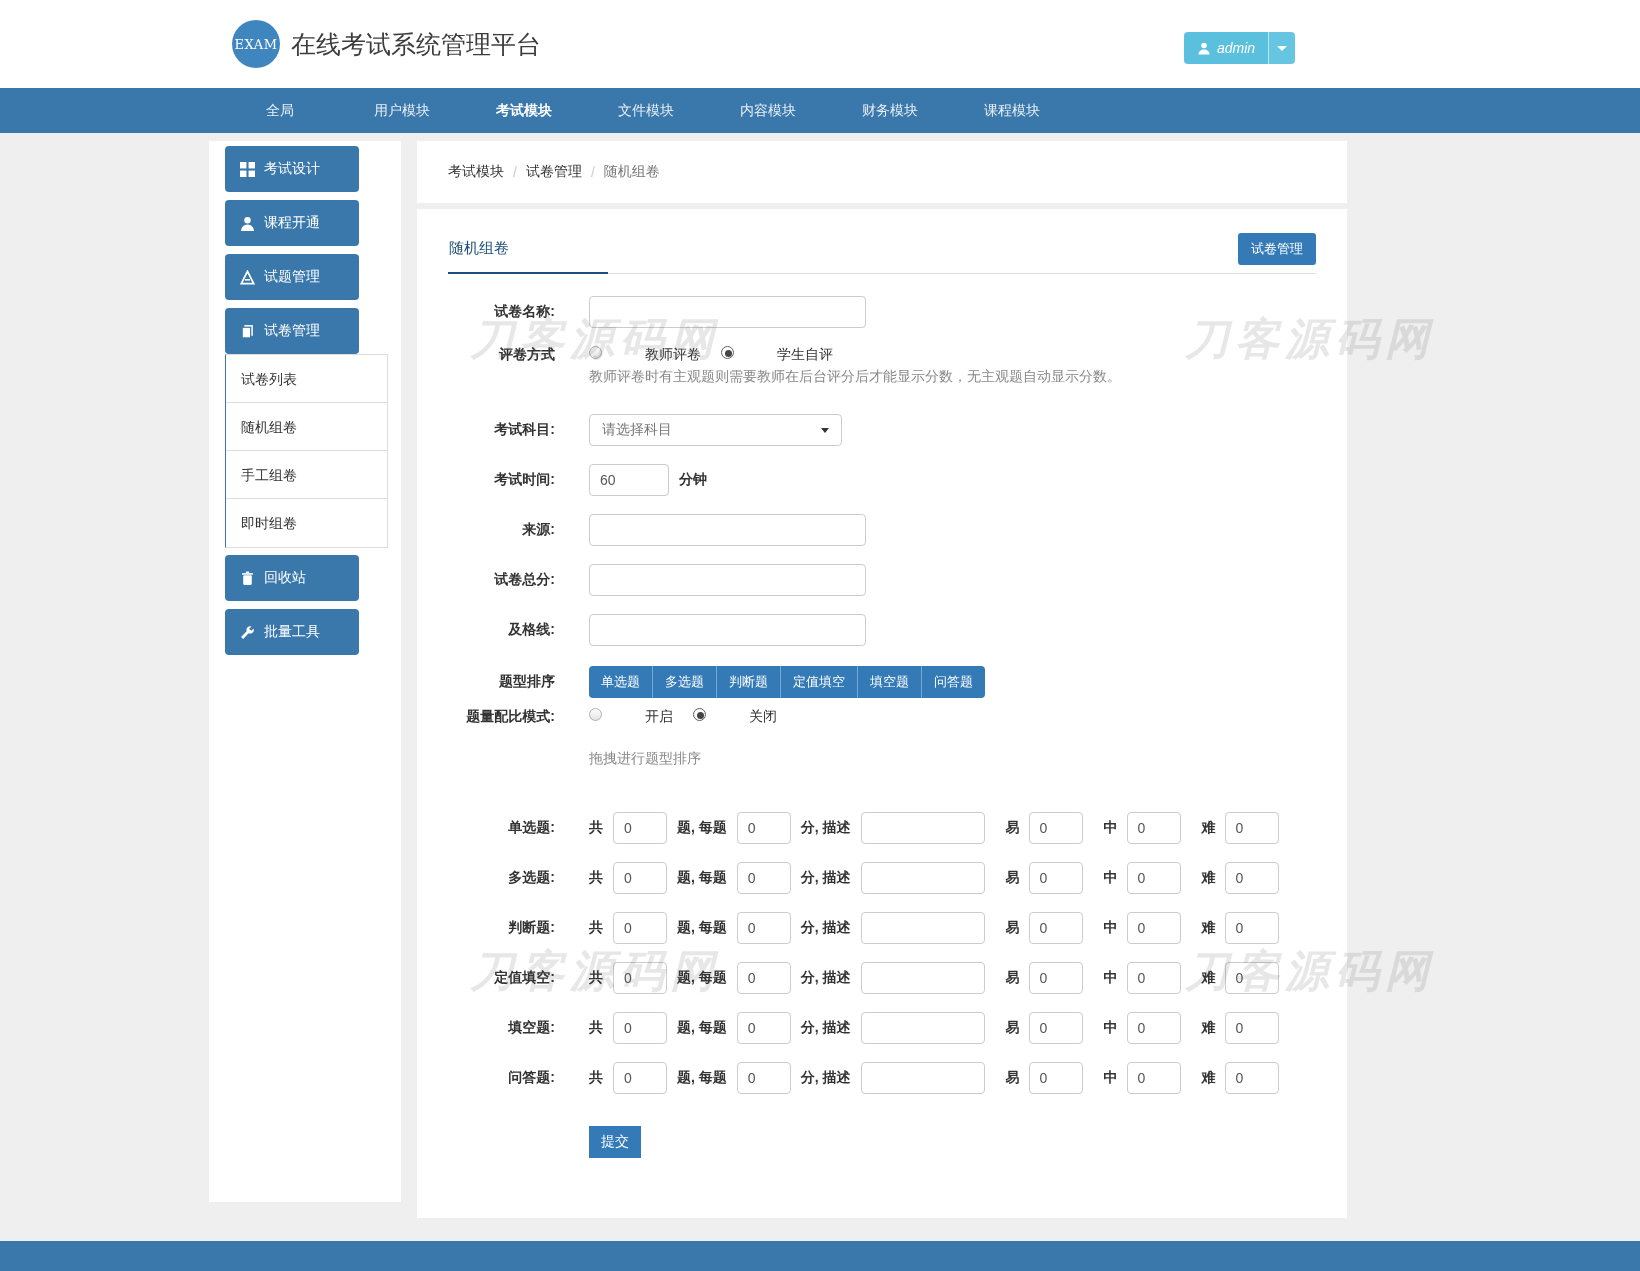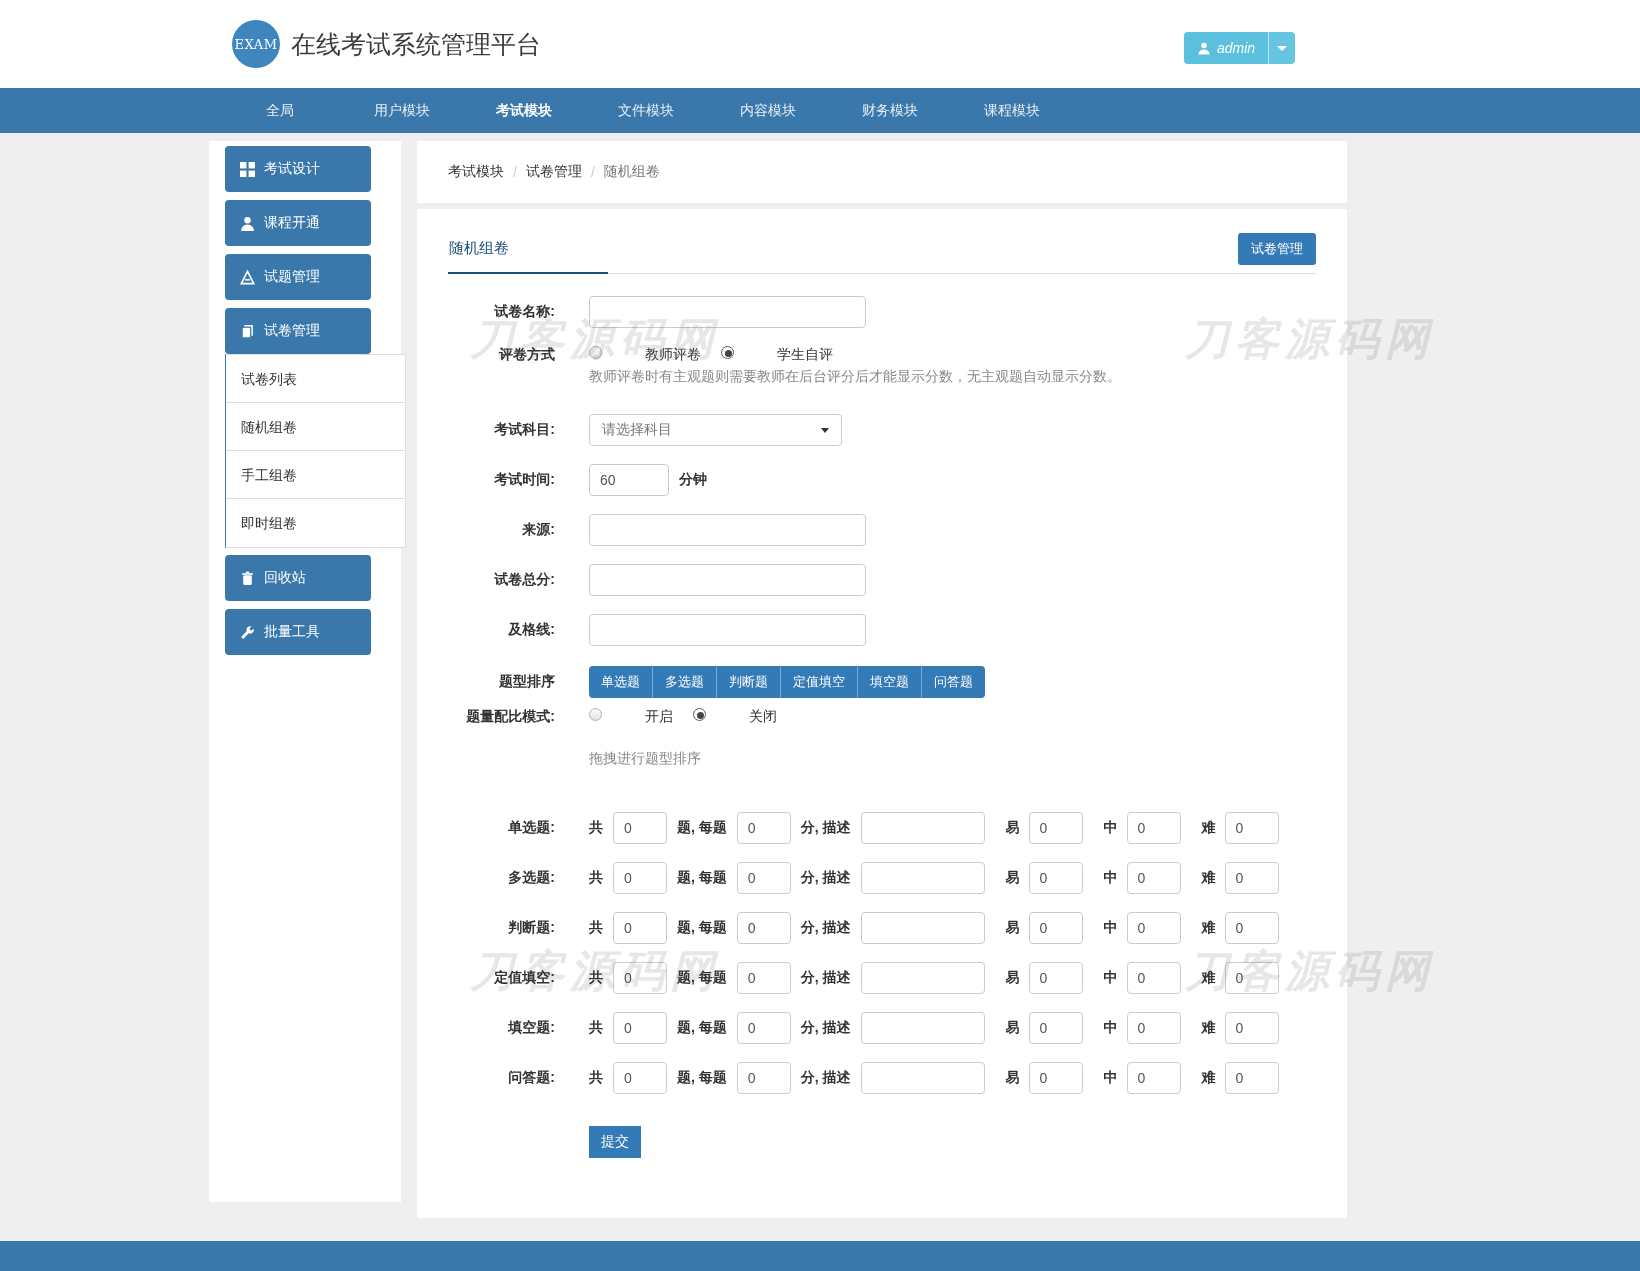--- a/index.html
+++ b/index.html
@@ -32,25 +32,25 @@
   
   .topnav { height:45px; background:#3a78ab; }
   .topnav ul { margin:0; padding:0 0 17px 219px; list-style:none; display:flex; }
   .topnav li { width:122px; text-align:center; line-height:45px; color:#e8eff6; font-size:14px; cursor:pointer; }
   .topnav li.active { color:#fff; font-weight:bold; }
   
   .content { position:relative; margin-top:8px; }
   .sidebar-col { position:absolute; left:209px; top:0; width:192px; height:1061px; background:#fff; }
   .sidebar { padding:5px 0 0 16px; }
   .side-btn {
-    width:146px; height:46px; background:#3a78ab; border-radius:4px; margin-bottom:8px;
+    width:134px; height:46px; background:#3a78ab; border-radius:4px; margin-bottom:8px;
     color:#fff; display:flex; align-items:center; padding-left:15px; font-size:14px; cursor:pointer;
   }
   .side-btn .icn { width:15px; height:15px; margin-right:9px; display:inline-flex; }
-  .submenu { width:181px; border:1px solid #ddd; border-left:1px solid #3a78ab; background:#fff; margin-bottom:7px; }
+  .submenu { width:163px; border:1px solid #ddd; border-left:1px solid #3a78ab; background:#fff; margin-bottom:7px; }
   .submenu-item { height:48px; line-height:48px; padding-left:15px; border-bottom:1px solid #ddd; color:#333; cursor:pointer; }
   .submenu-item:last-child { border-bottom:none; }
   .main-col { margin-left:417px; width:930px; }
   
   .crumb-card {
     background:#fff; height:62px; display:flex; align-items:center; padding:0 31px; margin-bottom:6px;
   }
   .crumb-sep { color:#ccc; margin:0 9px; }
   .crumb-item { color:#333; cursor:pointer; }
   .crumb-item.last { color:#777; cursor:default; }

